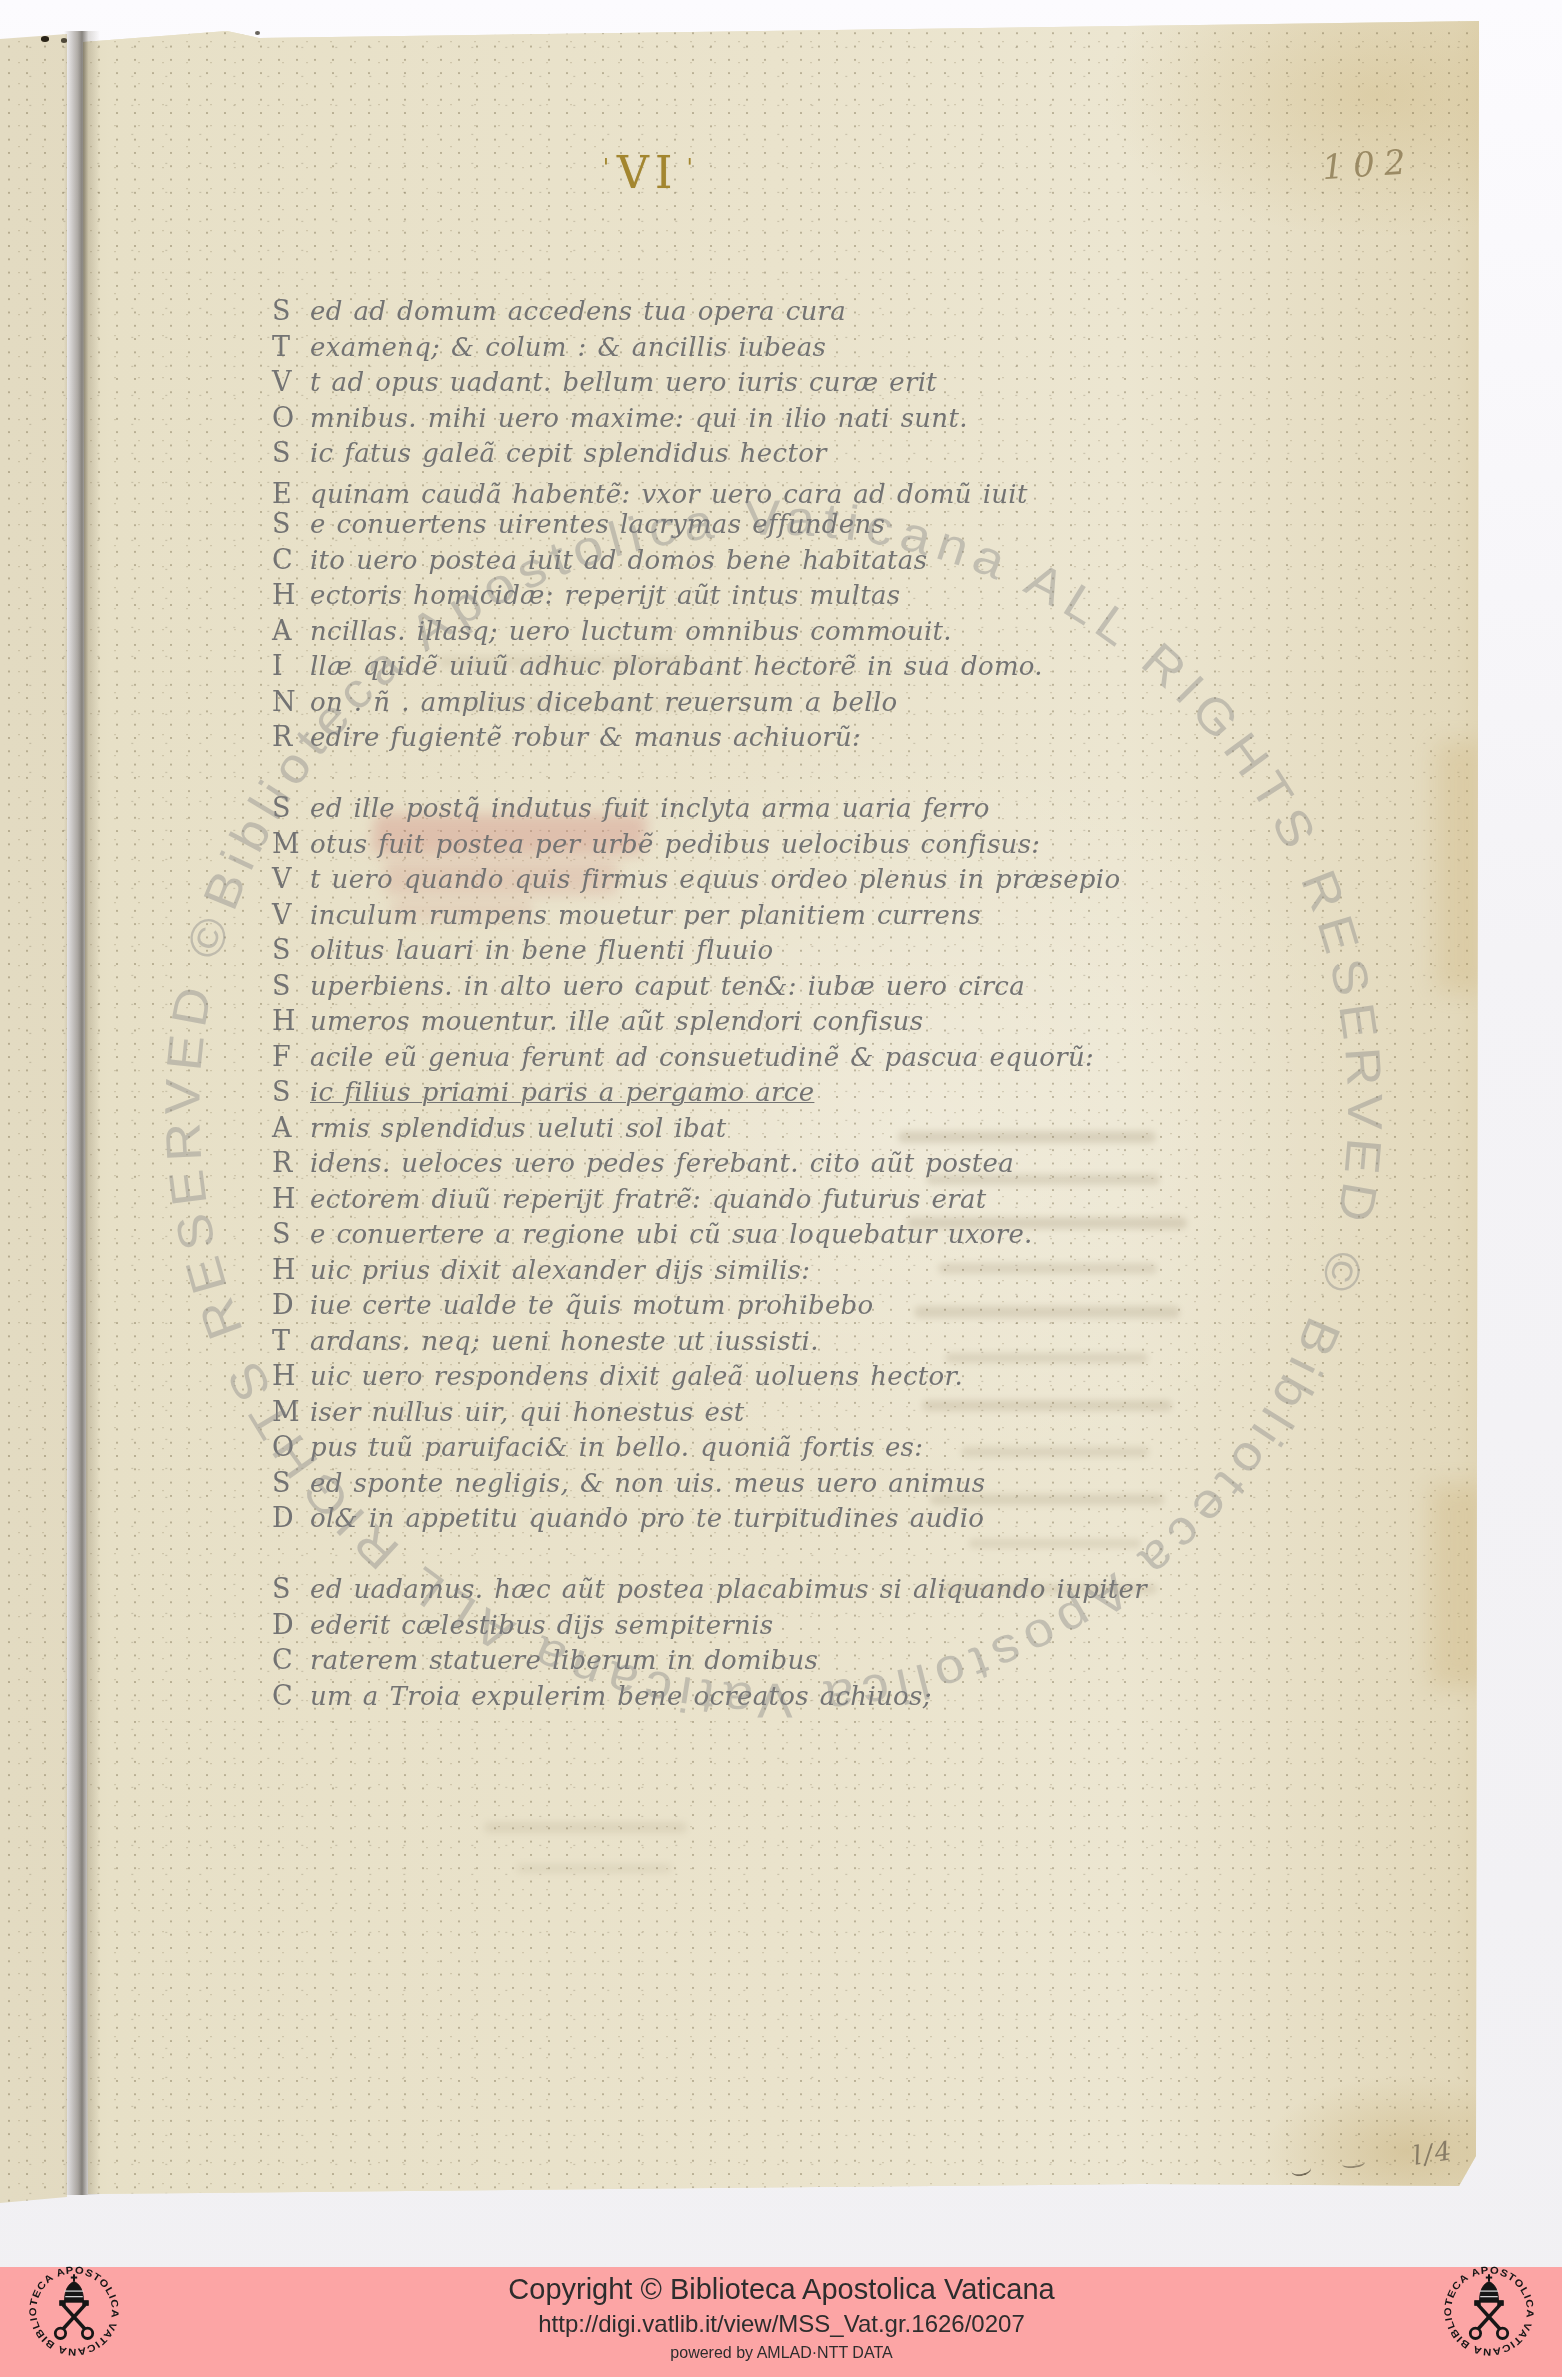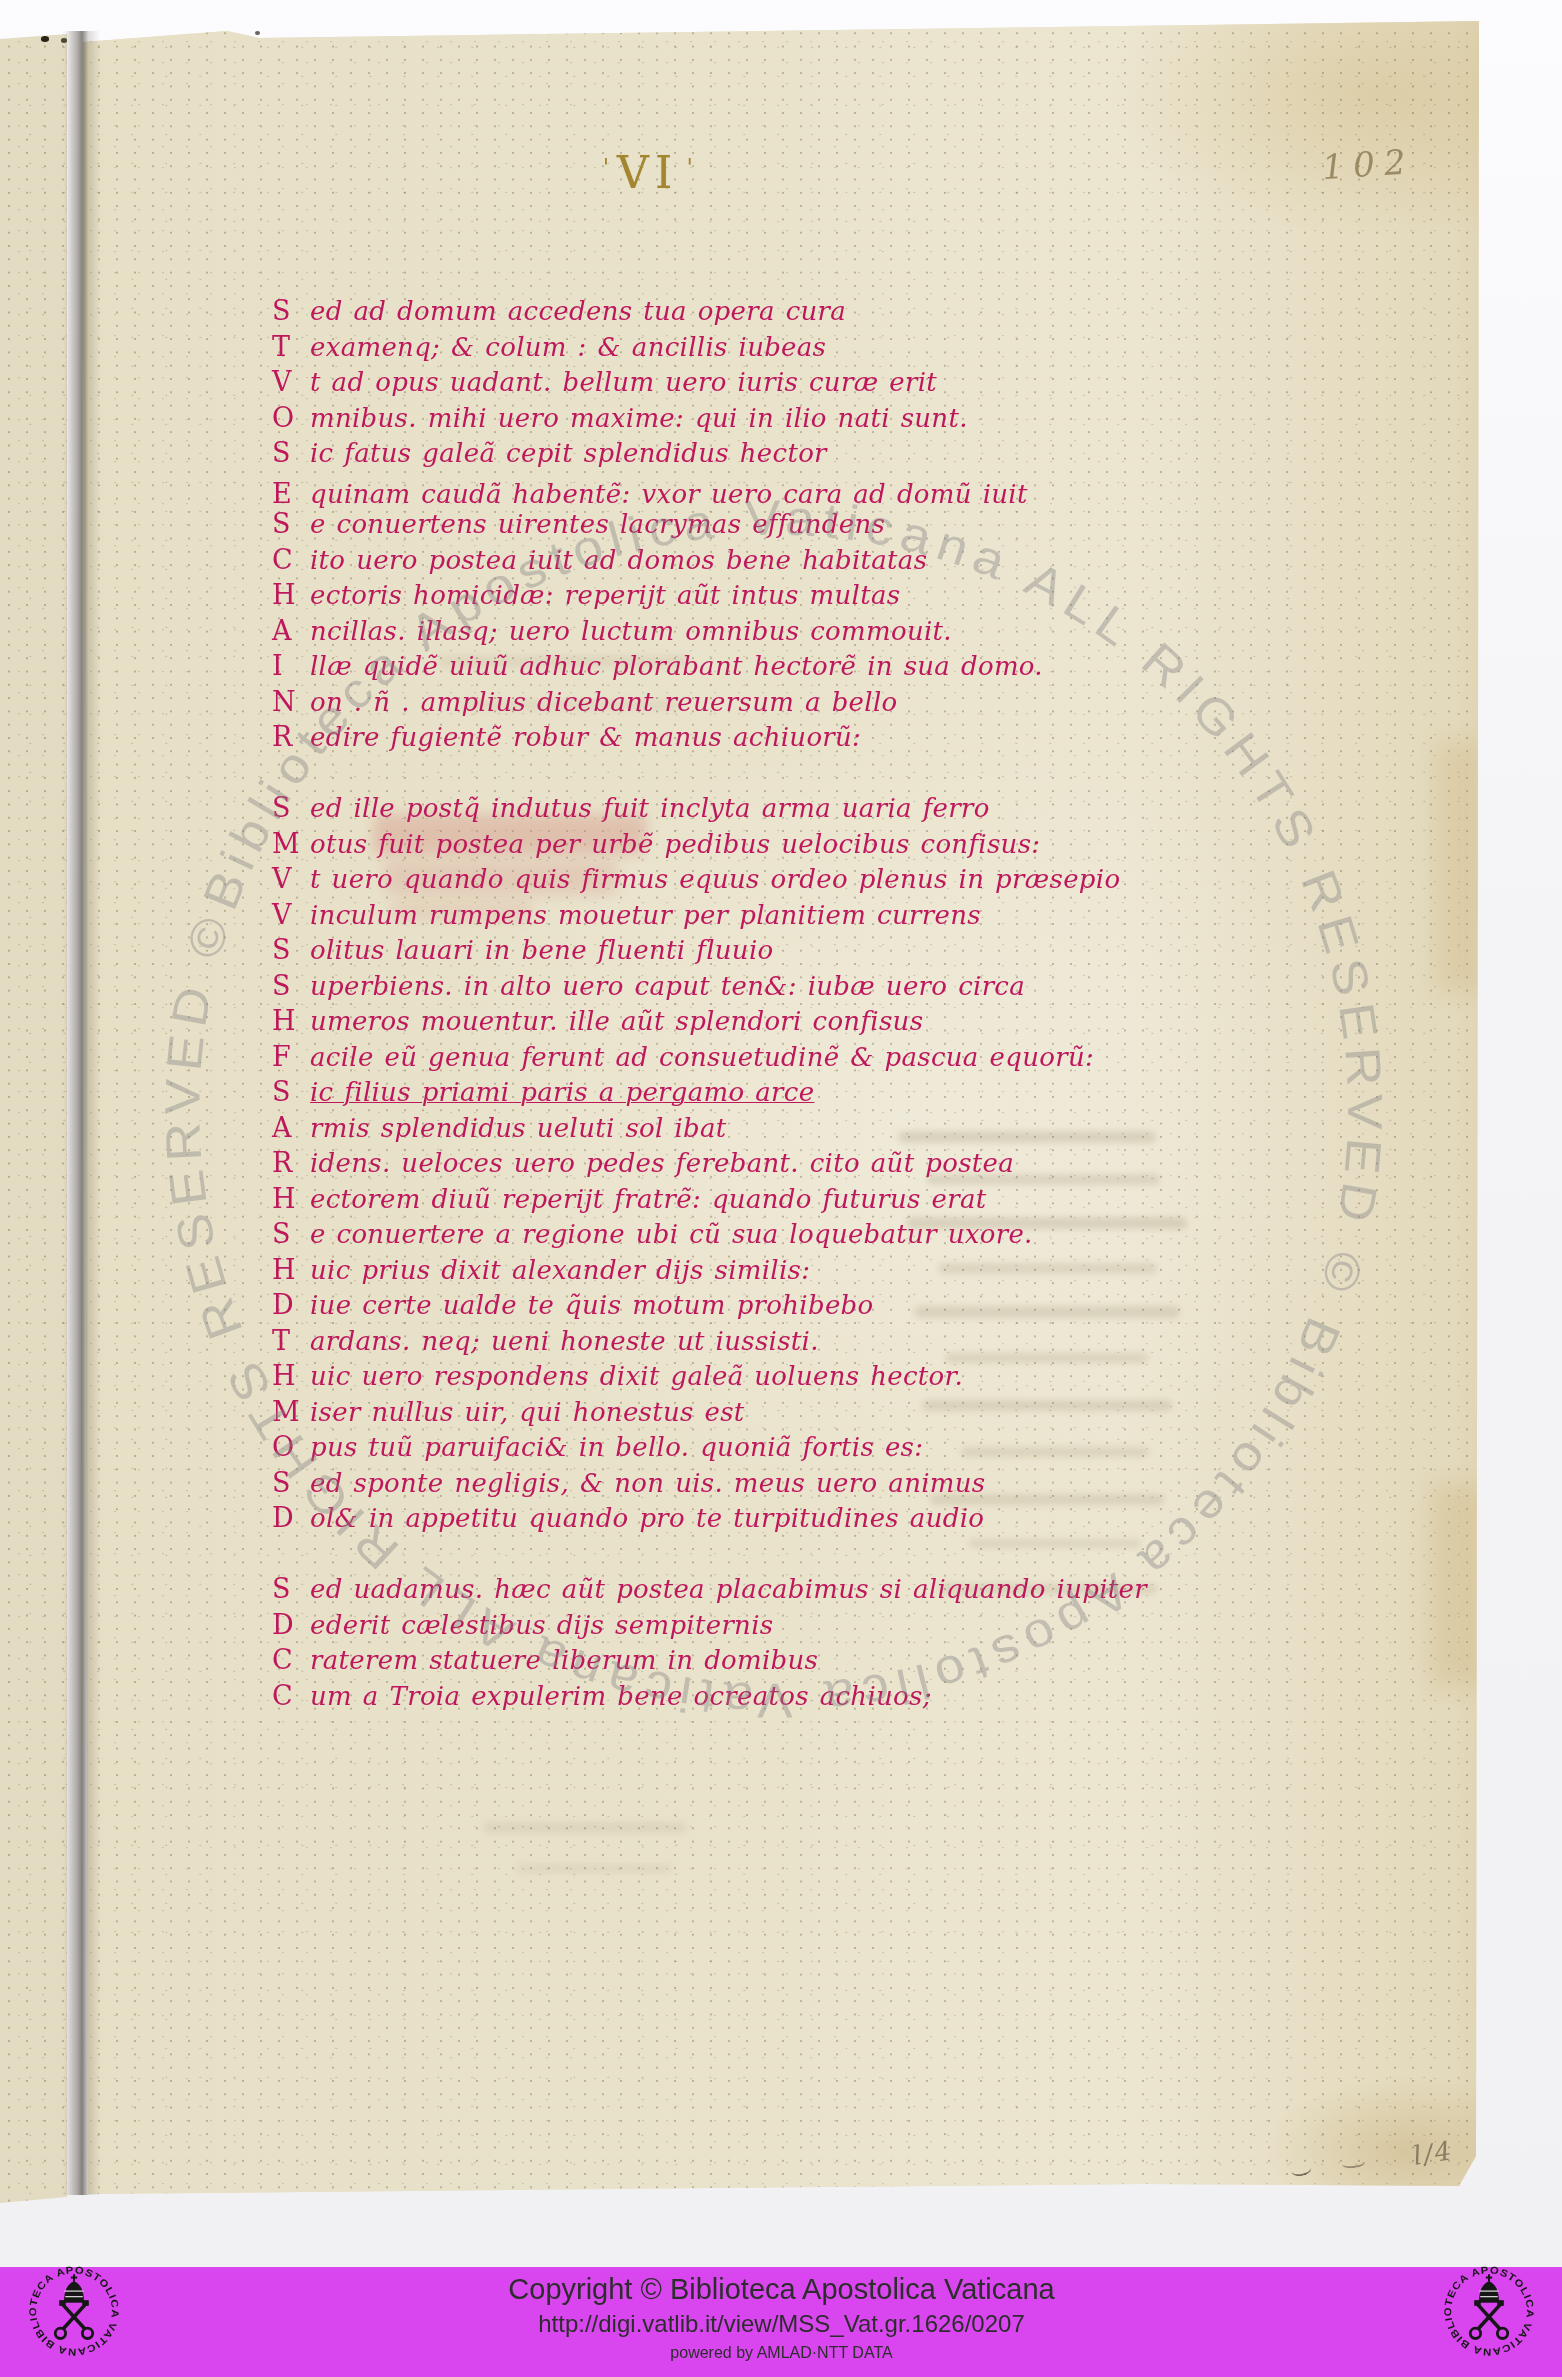--- a/index.html
+++ b/index.html
@@ -44,33 +44,33 @@
   .bt{position:absolute;border-radius:7.8px;pointer-events:none;}
   
   #chapter{position:absolute;left:595px;top:147px;z-index:5;color:#a3862f;font-family:"DejaVu Serif",serif;white-space:nowrap;}
   #chapter .mark{font-size:23.4px;position:relative;top:-12.5px;margin:0 7.8px;}
   #chapter .num{font-size:44px;letter-spacing:6.3px;text-shadow:0 0 0.8px rgba(140,110,40,.5);}
   
   #folio{position:absolute;left:1322px;top:144px;z-index:5;font-family:"DejaVu Serif",serif;font-style:italic;
          font-size:34px;letter-spacing:9.4px;color:#8f7e57;transform:rotate(-4deg);opacity:.85;}
   
   #text-block{position:absolute;inset:0;z-index:5;}
-  .ms-line{position:absolute;left:272px;white-space:nowrap;font-family:"DejaVu Serif",serif;color:#be185d;}
+  .ms-line{position:absolute;left:272px;white-space:nowrap;font-family:"DejaVu Serif",serif;color:#737373;}
   .ms-line .cap{display:inline-block;width:38px;font-size:27px;font-style:normal;}
   .ms-line .rest{font-size:26px;font-style:italic;letter-spacing:0.3px;word-spacing:2.3px;}
   
   #corner-mark{position:absolute;left:1413px;top:2138px;z-index:5;font-family:"DejaVu Serif",serif;font-style:italic;
                font-size:26px;color:#6d6352;opacity:.75;transform:rotate(-9deg);letter-spacing:2.3px;}
   .squiggle{position:absolute;z-index:5;border-bottom:2.3px solid #4a4234;border-radius:50%;pointer-events:none;}
   .speck{position:absolute;z-index:5;background:#2a2418;border-radius:50%;pointer-events:none;}
   
   #watermark{position:absolute;left:0;top:0;z-index:8;pointer-events:none;opacity:.40;}
   #watermark text{fill:#858585;font-family:"Liberation Sans",sans-serif;font-size:63px;letter-spacing:9px;}
   
-  #footer{position:absolute;left:0;top:2267px;width:1563px;height:110px;z-index:10;background:#d946ef;}
+  #footer{position:absolute;left:0;top:2267px;width:1563px;height:110px;z-index:10;background:#fca5a5;}
   .f-line{position:absolute;width:100%;text-align:center;color:#2d2d2d;}
   .f1{top:6.3px;font-size:29px;}
   .f2{top:43px;font-size:24px;}
   .f3{top:77px;font-size:16px;}
   .logo{position:absolute;top:-3.1px;}
   #logo-left{left:26.6px;}
   #logo-right{left:1442px;}
   .logo text{fill:#161616;font-family:"Liberation Sans",sans-serif;font-size:12.5px;font-weight:bold;letter-spacing:1px;}
 </style>
 </head>

